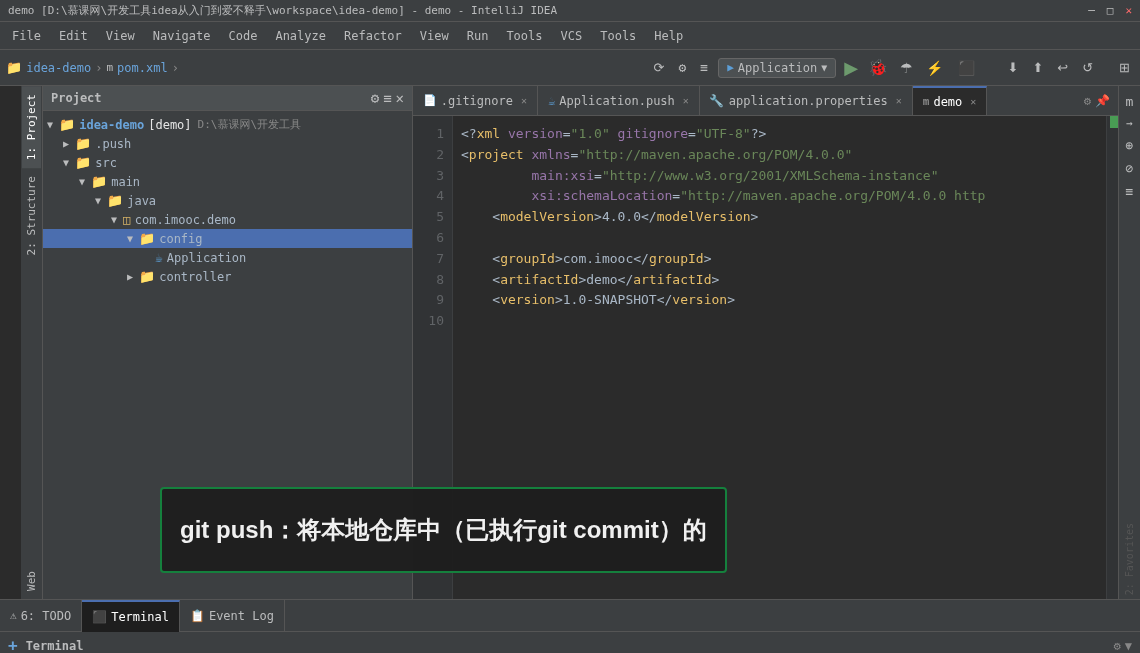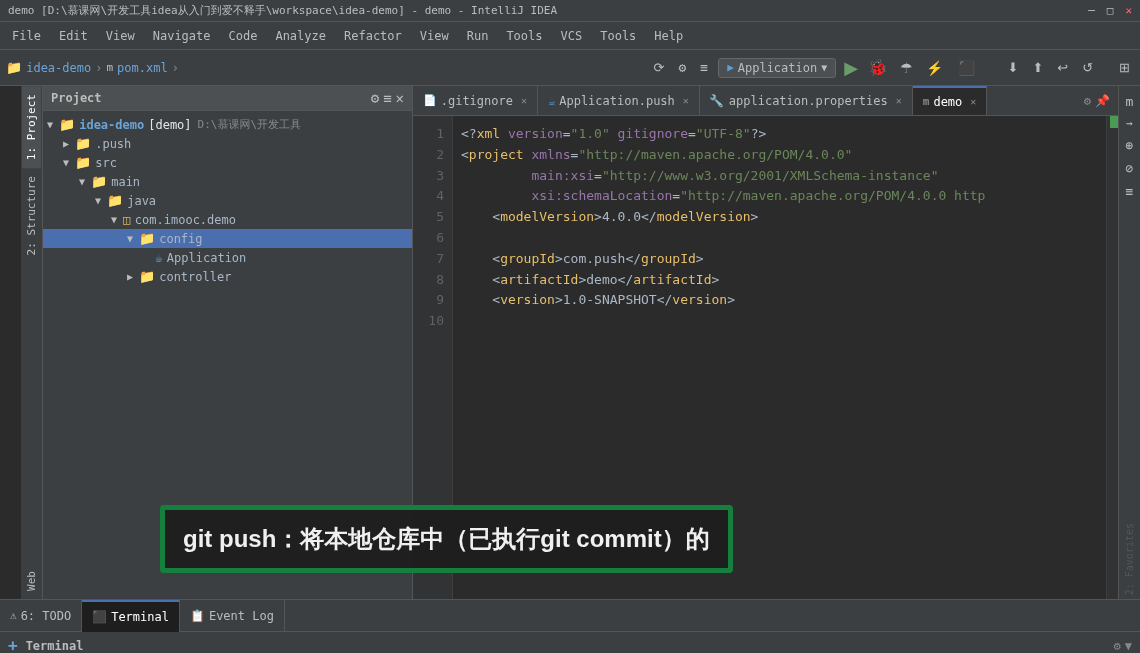--- a/index.html
+++ b/index.html
@@ -72,21 +72,21 @@
     .terminal-title { color: #bbbcbd; font-size: 12px; font-weight: bold; }
     .terminal-header-icons { margin-left: auto; display: flex; gap: 4px; }
     @keyframes blink { 50% { opacity: 0; } }
 
     
     #bottom-tabs { background: #3c3f41; height: 32px; display: flex; align-items: center; border-top: 1px solid #555; }
     .bottom-tab { display: flex; align-items: center; padding: 0 10px; height: 32px; cursor: pointer; font-size: 12px; color: #bbbcbd; gap: 4px; border-right: 1px solid #555; }
     .bottom-tab.active { color: #ffffff; border-top: 2px solid #4b6eaf; background: #1e1e1e; }
 
     
-    #tooltip-overlay { position: absolute; bottom: 80px; left: 160px; background: rgba(30,30,30,0.97); color: #f0f0f0; padding: 12px 18px; font-size: 22px; font-family: 'Microsoft YaHei', 'SimHei', sans-serif; border-radius: 4px; max-width: 700px; line-height: 1.4; z-index: 100; border: 5px solid #15803d; }
+    #tooltip-overlay { position: absolute; bottom: 80px; left: 160px; background: rgba(30,30,30,0.97); color: #f0f0f0; padding: 24px 18px; font-size: 22px; font-family: 'Microsoft YaHei', 'SimHei', sans-serif; border-radius: 4px; max-width: 700px; line-height: 1.4; z-index: 100; border: 2px solid #15803d; }
     #tooltip-overlay .line1 { font-size: 24px; font-weight: bold; }
     #tooltip-overlay .line2 { font-size: 22px; }
 
     
     #validation-bar { width: 12px; background: #313335; border-left: 1px solid #3d3f41; position: relative; }
     .val-green { position: absolute; top: 0; right: 0; width: 8px; height: 12px; background: #499C54; }
   </style>
 </head>
 <body>
 
@@ -271,21 +271,21 @@
         <div>9</div>
         <div>10</div>
       </div>
 
       <div id="code-content"><span class="xml-bracket">&lt;?</span><span class="xml-tag">xml</span> <span class="xml-attr">version</span><span class="xml-bracket">=</span><span class="xml-attr-val">"1.0"</span> <span class="xml-attr">gitignore</span><span class="xml-bracket">=</span><span class="xml-attr-val">"UTF-8"</span><span class="xml-bracket">?&gt;</span>
 <span class="xml-bracket">&lt;</span><span class="xml-tag">project</span> <span class="xml-attr">xmlns</span><span class="xml-bracket">=</span><span class="xml-attr-val">"http://maven.apache.org/POM/4.0.0"</span>
          <span class="xml-attr">main:xsi</span><span class="xml-bracket">=</span><span class="xml-attr-val">"http://www.w3.org/2001/XMLSchema-instance"</span>
          <span class="xml-attr">xsi:schemaLocation</span><span class="xml-bracket">=</span><span class="xml-attr-val">"http://maven.apache.org/POM/4.0.0 http</span>
     <span class="xml-bracket">&lt;</span><span class="xml-tag">modelVersion</span><span class="xml-bracket">&gt;</span><span class="xml-text">4.0.0</span><span class="xml-bracket">&lt;/</span><span class="xml-tag">modelVersion</span><span class="xml-bracket">&gt;</span>
 
-    <span class="xml-bracket">&lt;</span><span class="xml-tag">groupId</span><span class="xml-bracket">&gt;</span><span class="xml-text">com.push</span><span class="xml-bracket">&lt;/</span><span class="xml-tag">groupId</span><span class="xml-bracket">&gt;</span>
+    <span class="xml-bracket">&lt;</span><span class="xml-tag">groupId</span><span class="xml-bracket">&gt;</span><span class="xml-text">com.imooc</span><span class="xml-bracket">&lt;/</span><span class="xml-tag">groupId</span><span class="xml-bracket">&gt;</span>
     <span class="xml-bracket">&lt;</span><span class="xml-tag">artifactId</span><span class="xml-bracket">&gt;</span><span class="xml-text">demo</span><span class="xml-bracket">&lt;/</span><span class="xml-tag">artifactId</span><span class="xml-bracket">&gt;</span>
     <span class="xml-bracket">&lt;</span><span class="xml-tag">version</span><span class="xml-bracket">&gt;</span><span class="xml-text">1.0-SNAPSHOT</span><span class="xml-bracket">&lt;/</span><span class="xml-tag">version</span><span class="xml-bracket">&gt;</span>
 </div>
 
       <div id="validation-bar">
         <div class="val-green"></div>
       </div>
     </div>
   </div>
 

